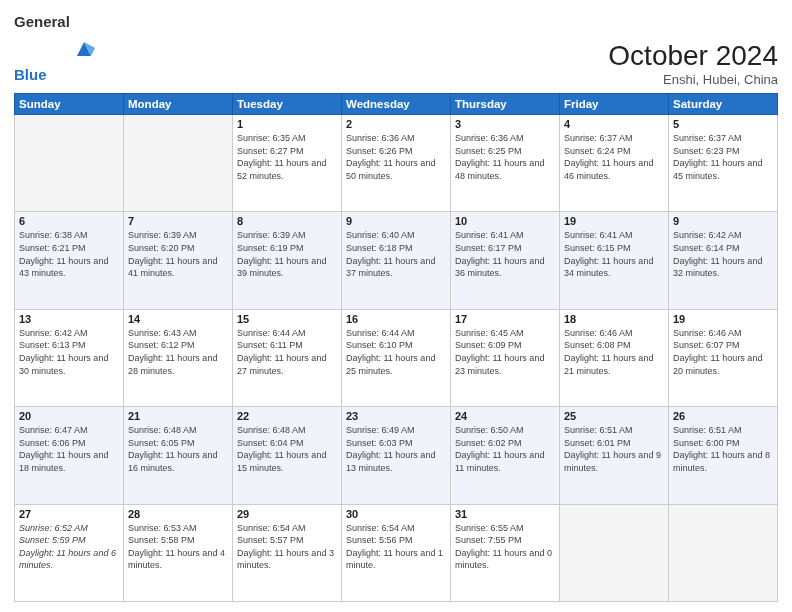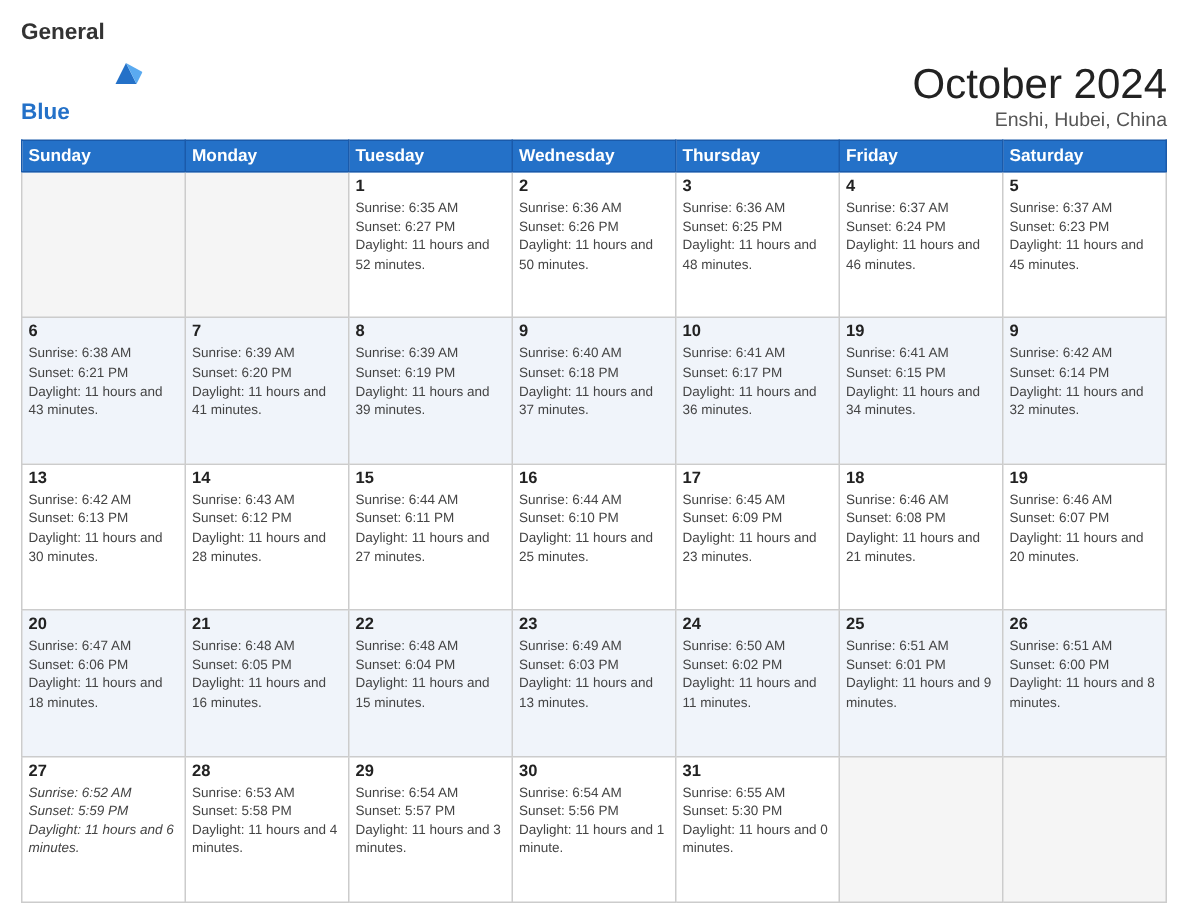--- a/index.html
+++ b/index.html
@@ -325,21 +325,21 @@
           </td>
           <td>
             <div class="day-number">30</div>
             <div class="day-info" style="white-space: pre-line;">Sunrise: 6:54 AM
 Sunset: 5:56 PM
 Daylight: 11 hours and 1 minute.</div>
           </td>
           <td>
             <div class="day-number">31</div>
             <div class="day-info" style="white-space: pre-line;">Sunrise: 6:55 AM
-Sunset: 5:30 PM
+Sunset: 7:55 PM
 Daylight: 11 hours and 0 minutes.</div>
           </td>
           <td class="empty"></td>
           <td class="empty"></td>
         </tr>
       </tbody>
   </table>
 </div>
 
 </body></html>

